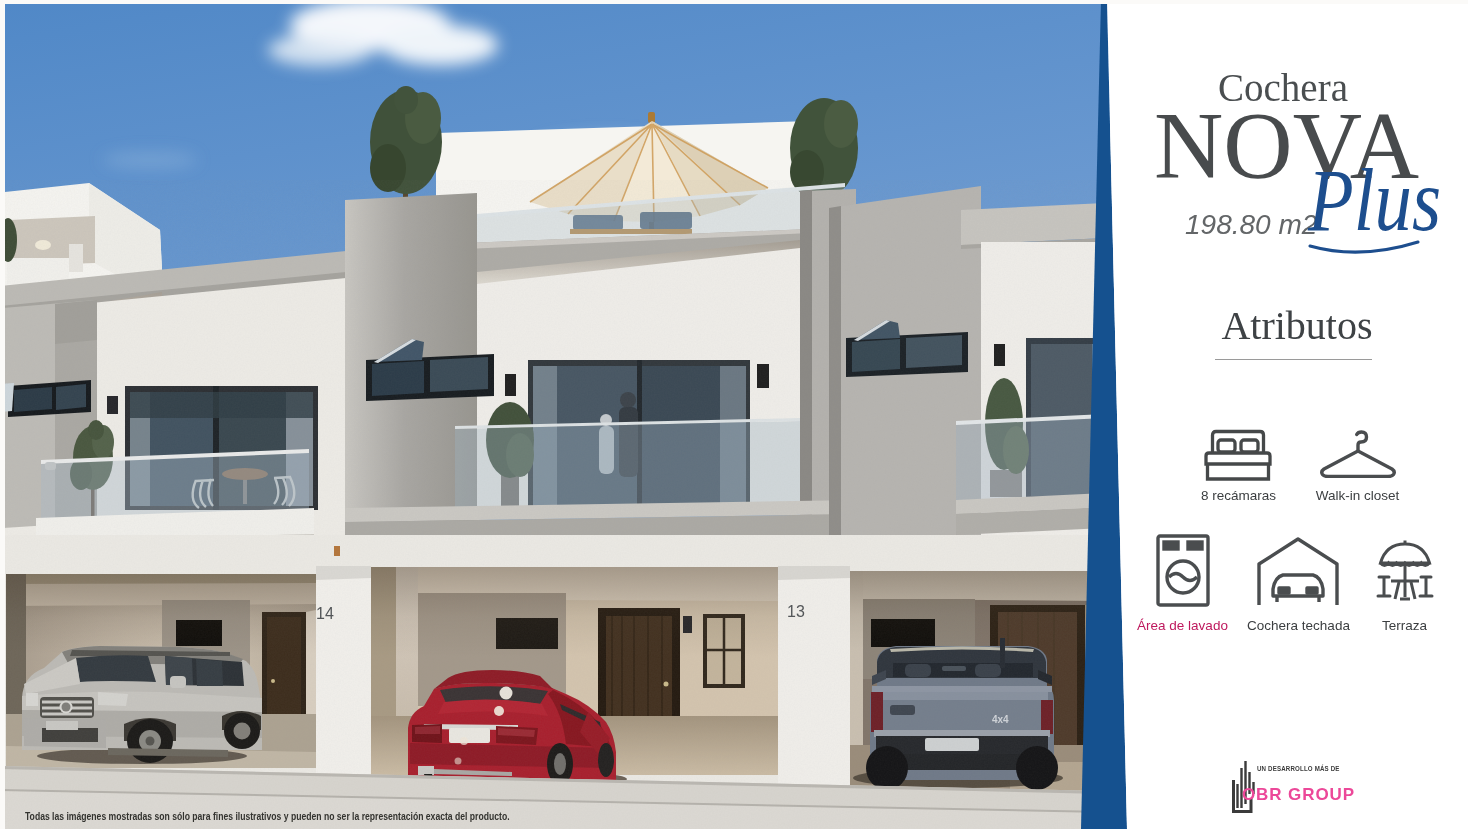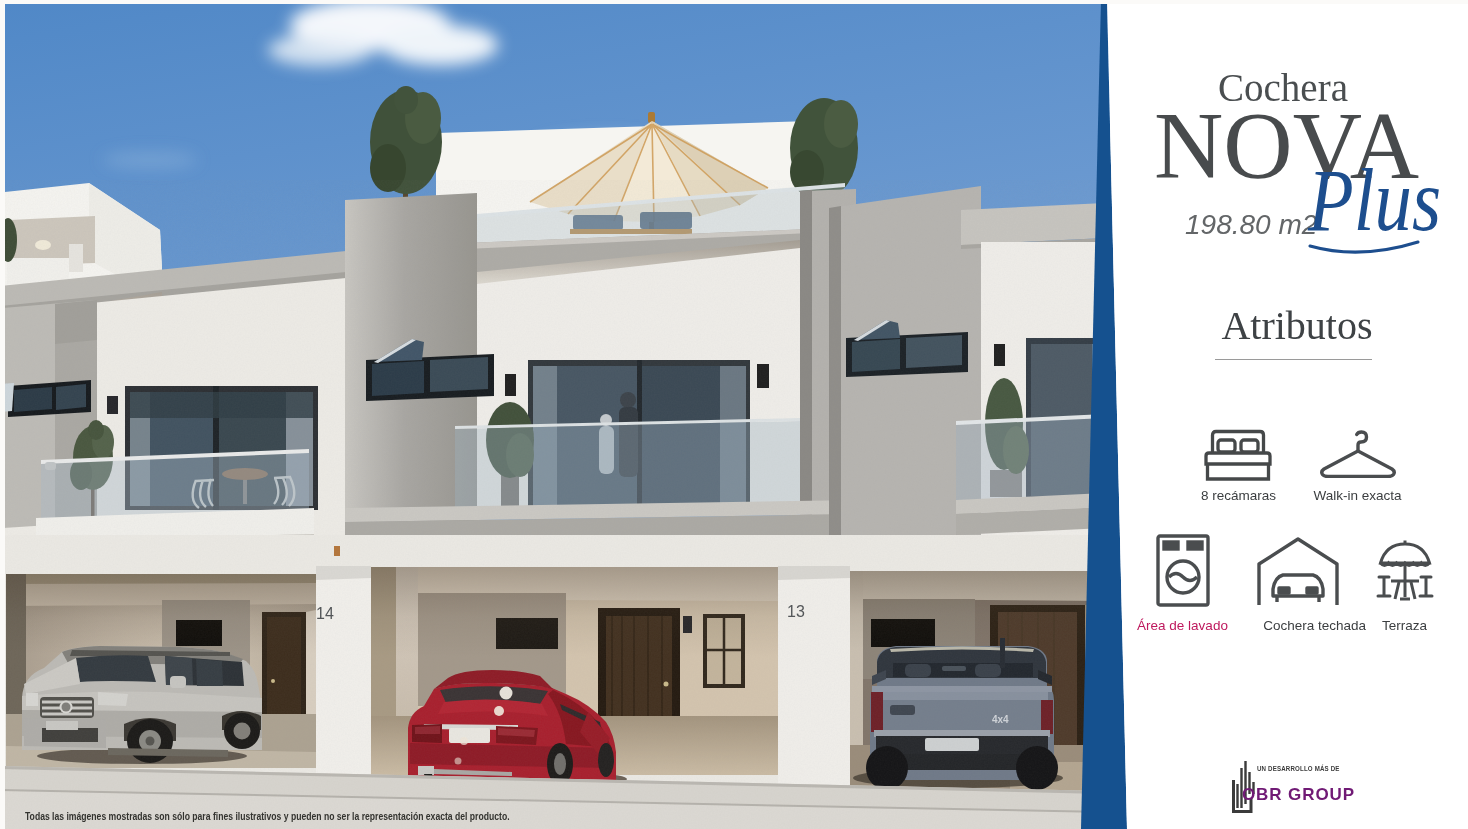--- a/index.html
+++ b/index.html
@@ -426,21 +426,21 @@
     <path d="M3.5 36 L3.5 51 L64.5 51 L64.5 36"></path>
   </g>
 </svg>
 <svg class="abs" style="left:1318px;top:430px;" width="80" height="48" viewBox="0 0 80 48">
   <g fill="none" stroke="#4a4d4f" stroke-width="3.4" stroke-linecap="round" stroke-linejoin="round">
     <path d="M40 21 L40 15 Q40 12 43 12 Q48.5 12 48.5 7 Q48.5 2 43.5 2 Q40 2 38.7 4.5"></path>
     <path d="M40 21 L74 39 Q77.5 41.5 75.5 44.5 Q74 46.5 70 46.5 L10 46.5 Q6 46.5 4.5 44.5 Q2.5 41.5 6 39 Z"></path>
   </g>
 </svg>
 <div class="abs" style="left:1171px;top:488px;width:135px;text-align:center;font-size:13.5px;color:#3b3e40;">8 recámaras</div>
-<div class="abs" style="left:1290px;top:488px;width:135px;text-align:center;font-size:13.5px;color:#3b3e40;">Walk-in exacta</div>
+<div class="abs" style="left:1290px;top:488px;width:135px;text-align:center;font-size:13.5px;color:#3b3e40;">Walk-in closet</div>
 
 <svg class="abs" style="left:1156px;top:534px;" width="54" height="73" viewBox="0 0 54 73">
   <g fill="none" stroke="#4a4d4f" stroke-width="3.4">
     <rect x="2" y="2" width="50" height="69" rx="2"></rect>
     <rect x="8" y="8" width="14" height="7" fill="#4a4d4f"></rect>
     <rect x="32" y="8" width="14" height="7" fill="#4a4d4f"></rect>
     <circle cx="27" cy="43" r="16"></circle>
     <path d="M13 43 q7 -7 14 0 q7 7 14 0"></path>
   </g>
 </svg>
@@ -459,26 +459,26 @@
     <path d="M8.5 25 q4 5 8 0 q4 5 8 0 q4.2 5 8.4 0 q4.2 5 8.4 0 q4 5 8 0 q4 5 8 0"></path>
     <path d="M33 6 L33 2.5"></path>
     <path d="M33 25 L33 59"></path>
     <path d="M19 43 L47 43"></path>
     <path d="M27 44 L23 61 M39 44 L43 61 M28 61 L38 61"></path>
     <path d="M7 39 L17 39 M12 39 L12 57 M6 58 L18 58" stroke-linecap="round"></path>
     <path d="M49 39 L59 39 M54 39 L54 57 M48 58 L60 58" stroke-linecap="round"></path>
   </g>
 </svg>
 <div class="abs" style="left:1115px;top:618px;width:135px;text-align:center;font-size:13.5px;color:#be185d;">Área de lavado</div>
-<div class="abs" style="left:1231px;top:618px;width:135px;text-align:right;font-size:13.5px;color:#3b3e40;">Cochera techada</div>
+<div class="abs" style="left:1231px;top:618px;width:135px;text-align:center;font-size:13.5px;color:#3b3e40;">Cochera techada</div>
 <div class="abs" style="left:1337px;top:618px;width:135px;text-align:center;font-size:13.5px;color:#3b3e40;">Terraza</div>
 
 <svg class="abs" style="left:1231px;top:759px;" width="26" height="54" viewBox="0 0 26 54">
   <g stroke="#3b3b3b" fill="none">
     <path d="M2.5 21 L2.5 52.5 L20 52.5 L20 39" stroke-width="3"></path>
     <path d="M6.5 25 L6.5 49 M10.5 9 L10.5 49 M14.5 2 L14.5 45 M18.5 13 L18.5 35 M22.5 23 L22.5 35" stroke-width="2.4"></path>
   </g>
 </svg>
 <div class="abs" style="left:1257px;top:764px;font-size:7.5px;font-weight:bold;letter-spacing:0.2px;color:#3b3b3b;transform:scaleX(0.82);transform-origin:0 0;">UN DESARROLLO MÁS DE</div>
-<div class="abs" style="left:1242px;top:785px;font-size:17px;font-weight:bold;letter-spacing:0.9px;color:#701a75;">OBR GROUP</div>
+<div class="abs" style="left:1242px;top:785px;font-size:17px;font-weight:bold;letter-spacing:0.9px;color:#ec4899;">OBR GROUP</div>
 
 <div class="abs" style="left:25px;top:810px;font-size:10.5px;font-weight:bold;color:#33332f;transform:scaleX(0.82);transform-origin:0 0;">Todas las imágenes mostradas son sólo para fines ilustrativos y pueden no ser la representación exacta del producto.</div>
 </div>
 
 </body></html>

